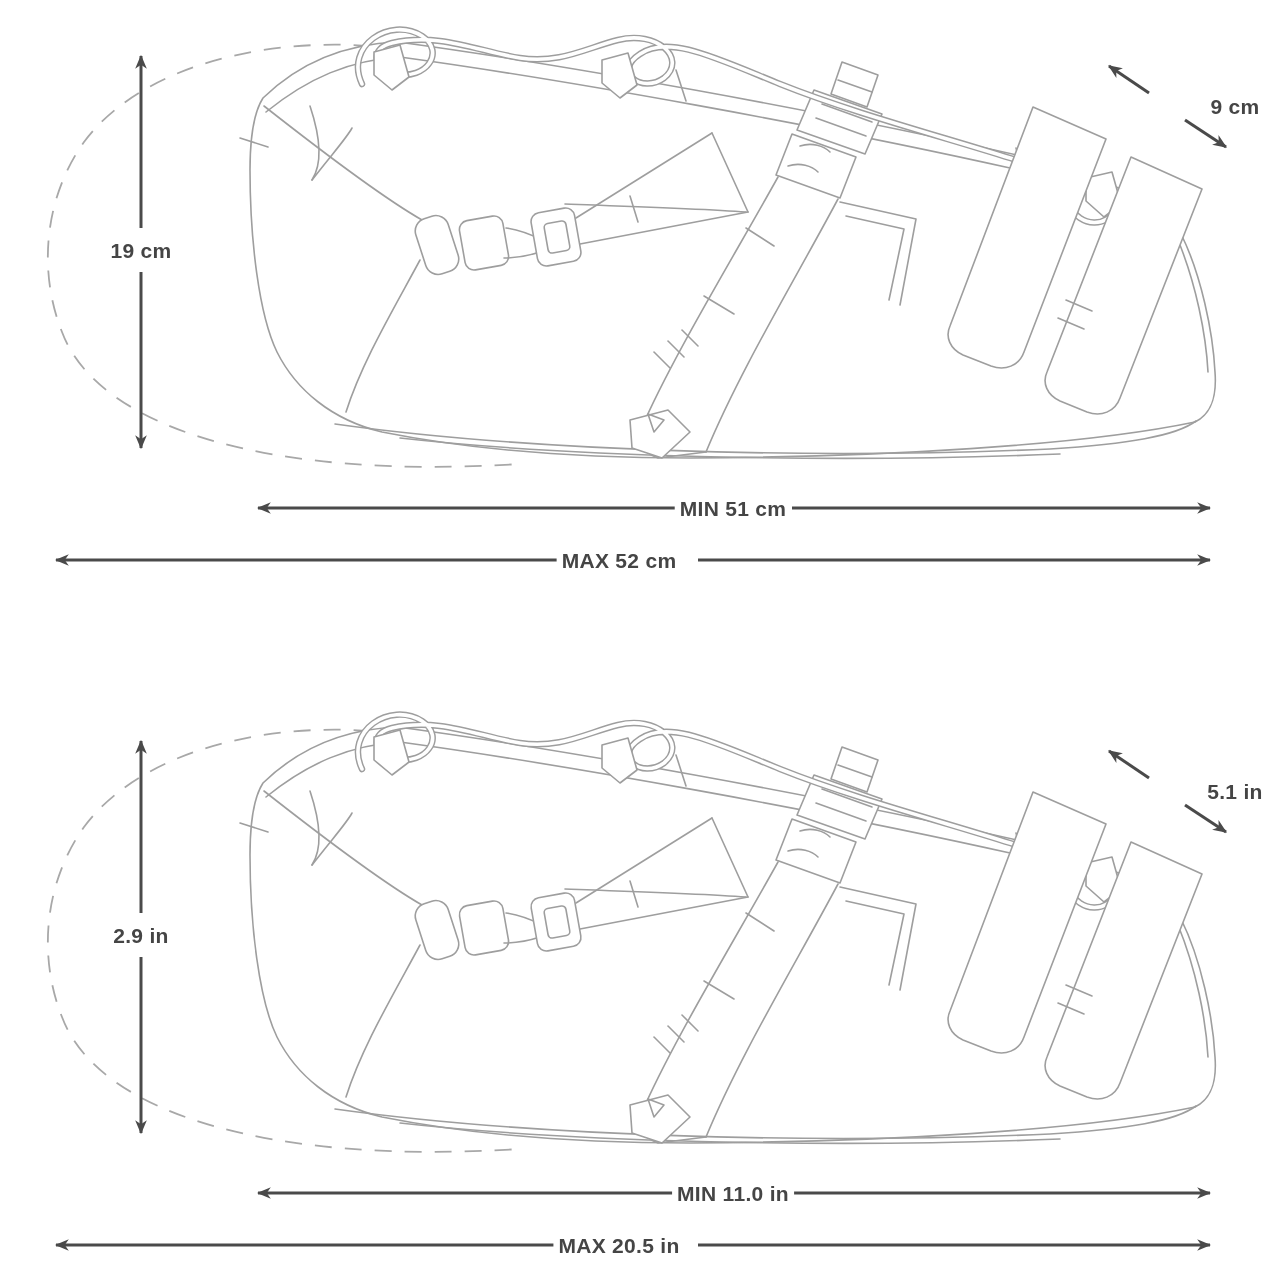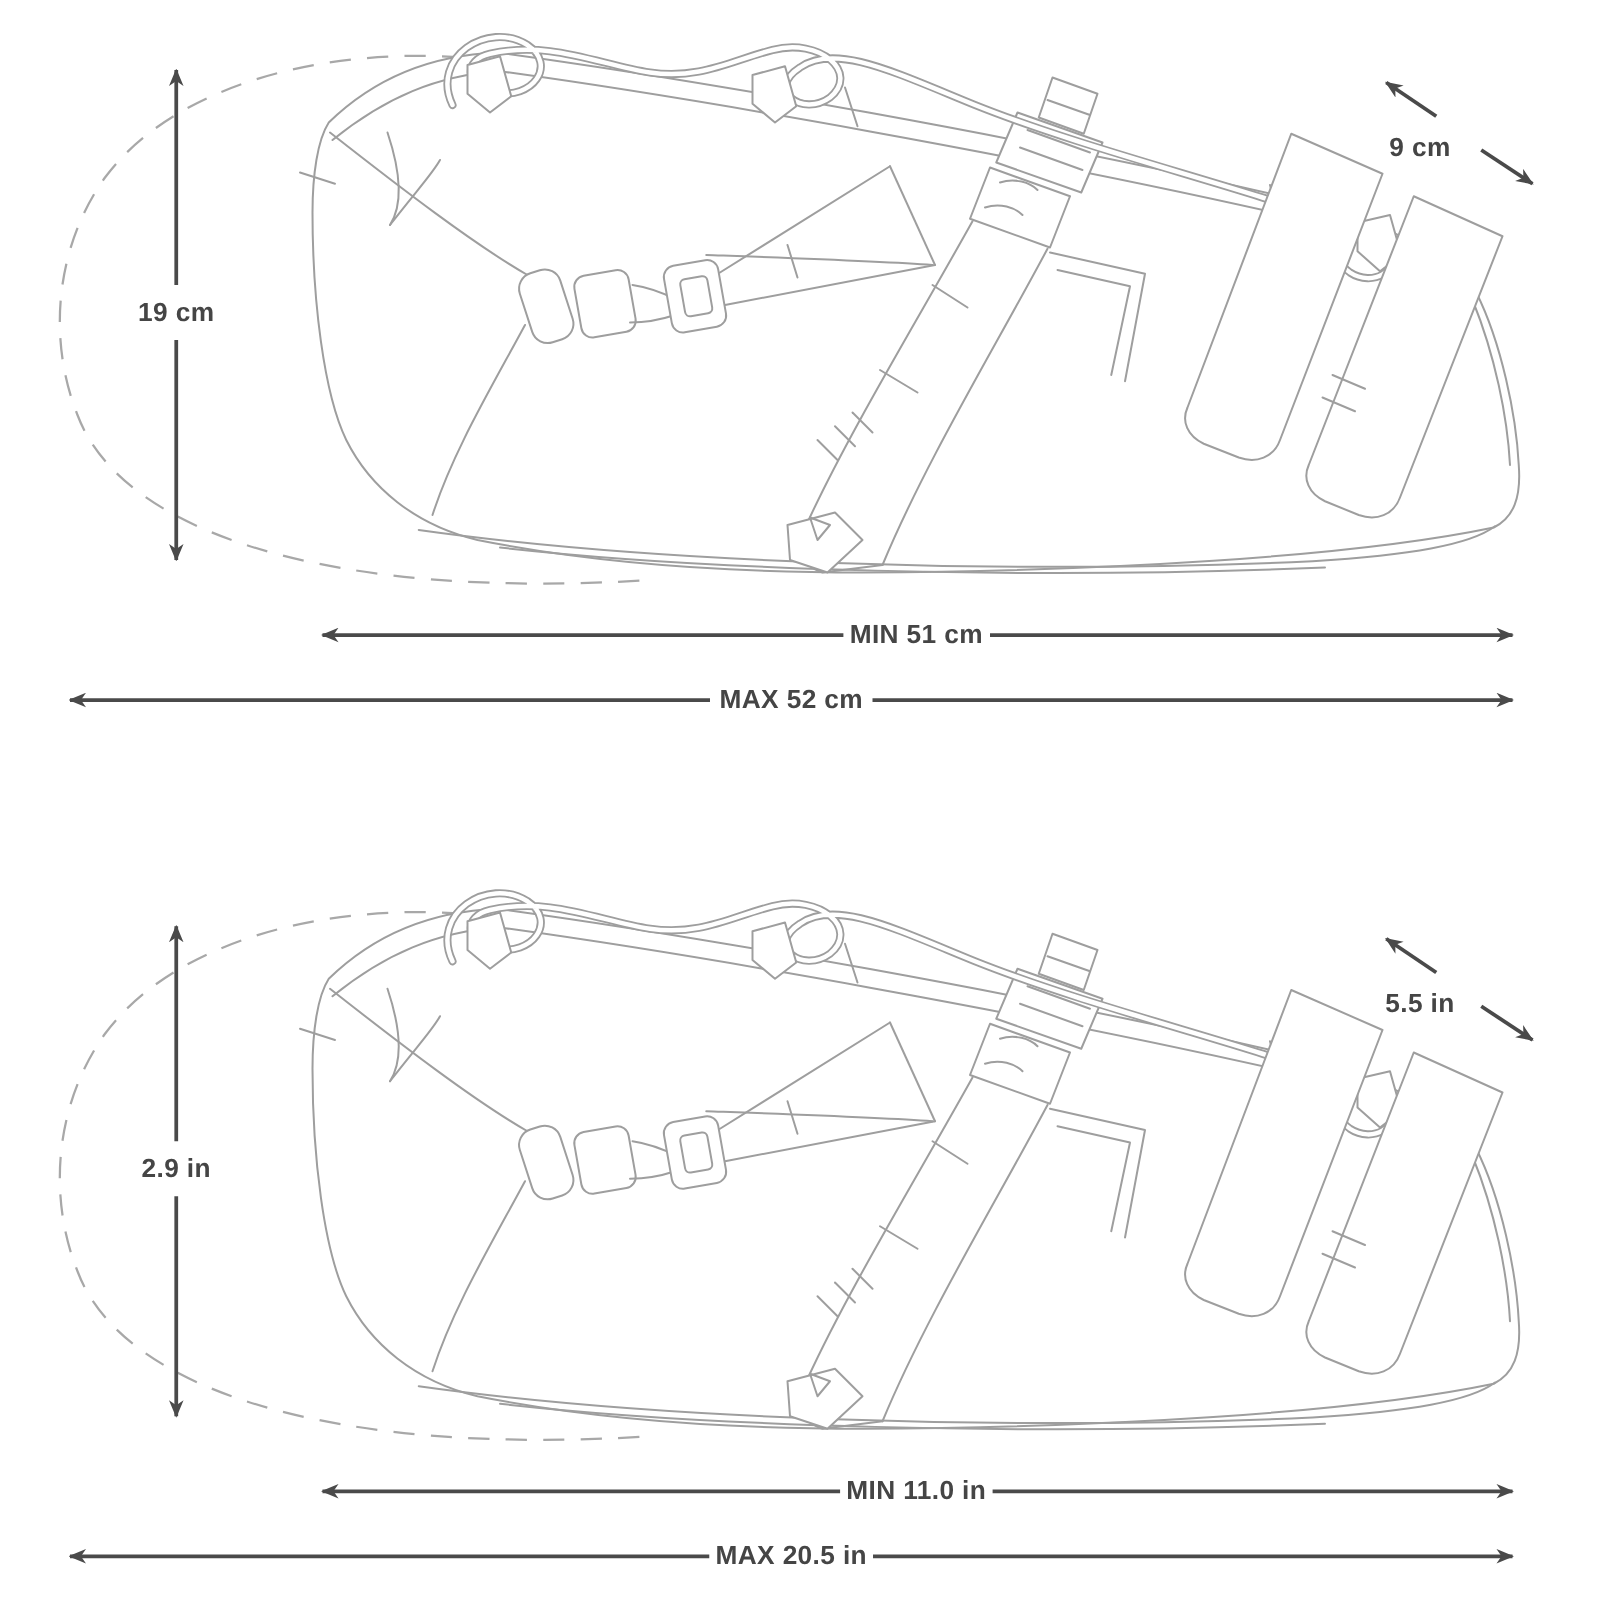--- a/index.html
+++ b/index.html
@@ -15,23 +15,23 @@
     font-weight:bold;
     font-size:21px;
     color:#454545;
     letter-spacing:0.3px;
     white-space:nowrap;
     background:#ffffff;
     padding:1px 5px;
     line-height:1;
   }
   .lbl-height{left:141px;top:250px;}
-  .lbl-depth{left:1136px;top:106px;margin-top:12px;}
+  .lbl-depth{left:1235px;top:106px;}
   .lbl-min{left:733px;top:508px;}
-  .lbl-max{left:633px;top:560px;text-align:center;}
+  .lbl-max{left:619px;top:560px;text-align:center;}
   .defs-holder{position:absolute;width:0;height:0;overflow:hidden;}
 </style>
 </head>
 <body>
 
 <div class="canvas">
 
   <svg class="defs-holder" aria-hidden="true">
     <defs>
       <marker id="ah" viewBox="0 0 12 10" markerWidth="14" markerHeight="12" refX="11" refY="5" orient="auto" markerUnits="userSpaceOnUse">
@@ -151,18 +151,18 @@
     <div class="dim-label lbl-depth">9 cm</div>
     <div class="dim-label lbl-min">MIN 51 cm</div>
     <div class="dim-label lbl-max">MAX 52 cm</div>
   </section>
 
   <section class="panel" id="panel-imperial">
     <svg class="art" width="1280" height="640" viewBox="0 0 1280 640">
       <use href="#bag-art"></use>
     </svg>
     <div class="dim-label lbl-height">2.9 in</div>
-    <div class="dim-label lbl-depth">5.5 in</div>
+    <div class="dim-label lbl-depth">5.1 in</div>
     <div class="dim-label lbl-min">MIN 11.0 in</div>
     <div class="dim-label lbl-max">MAX 20.5 in</div>
   </section>
 
 </div>
 
 </body></html>

